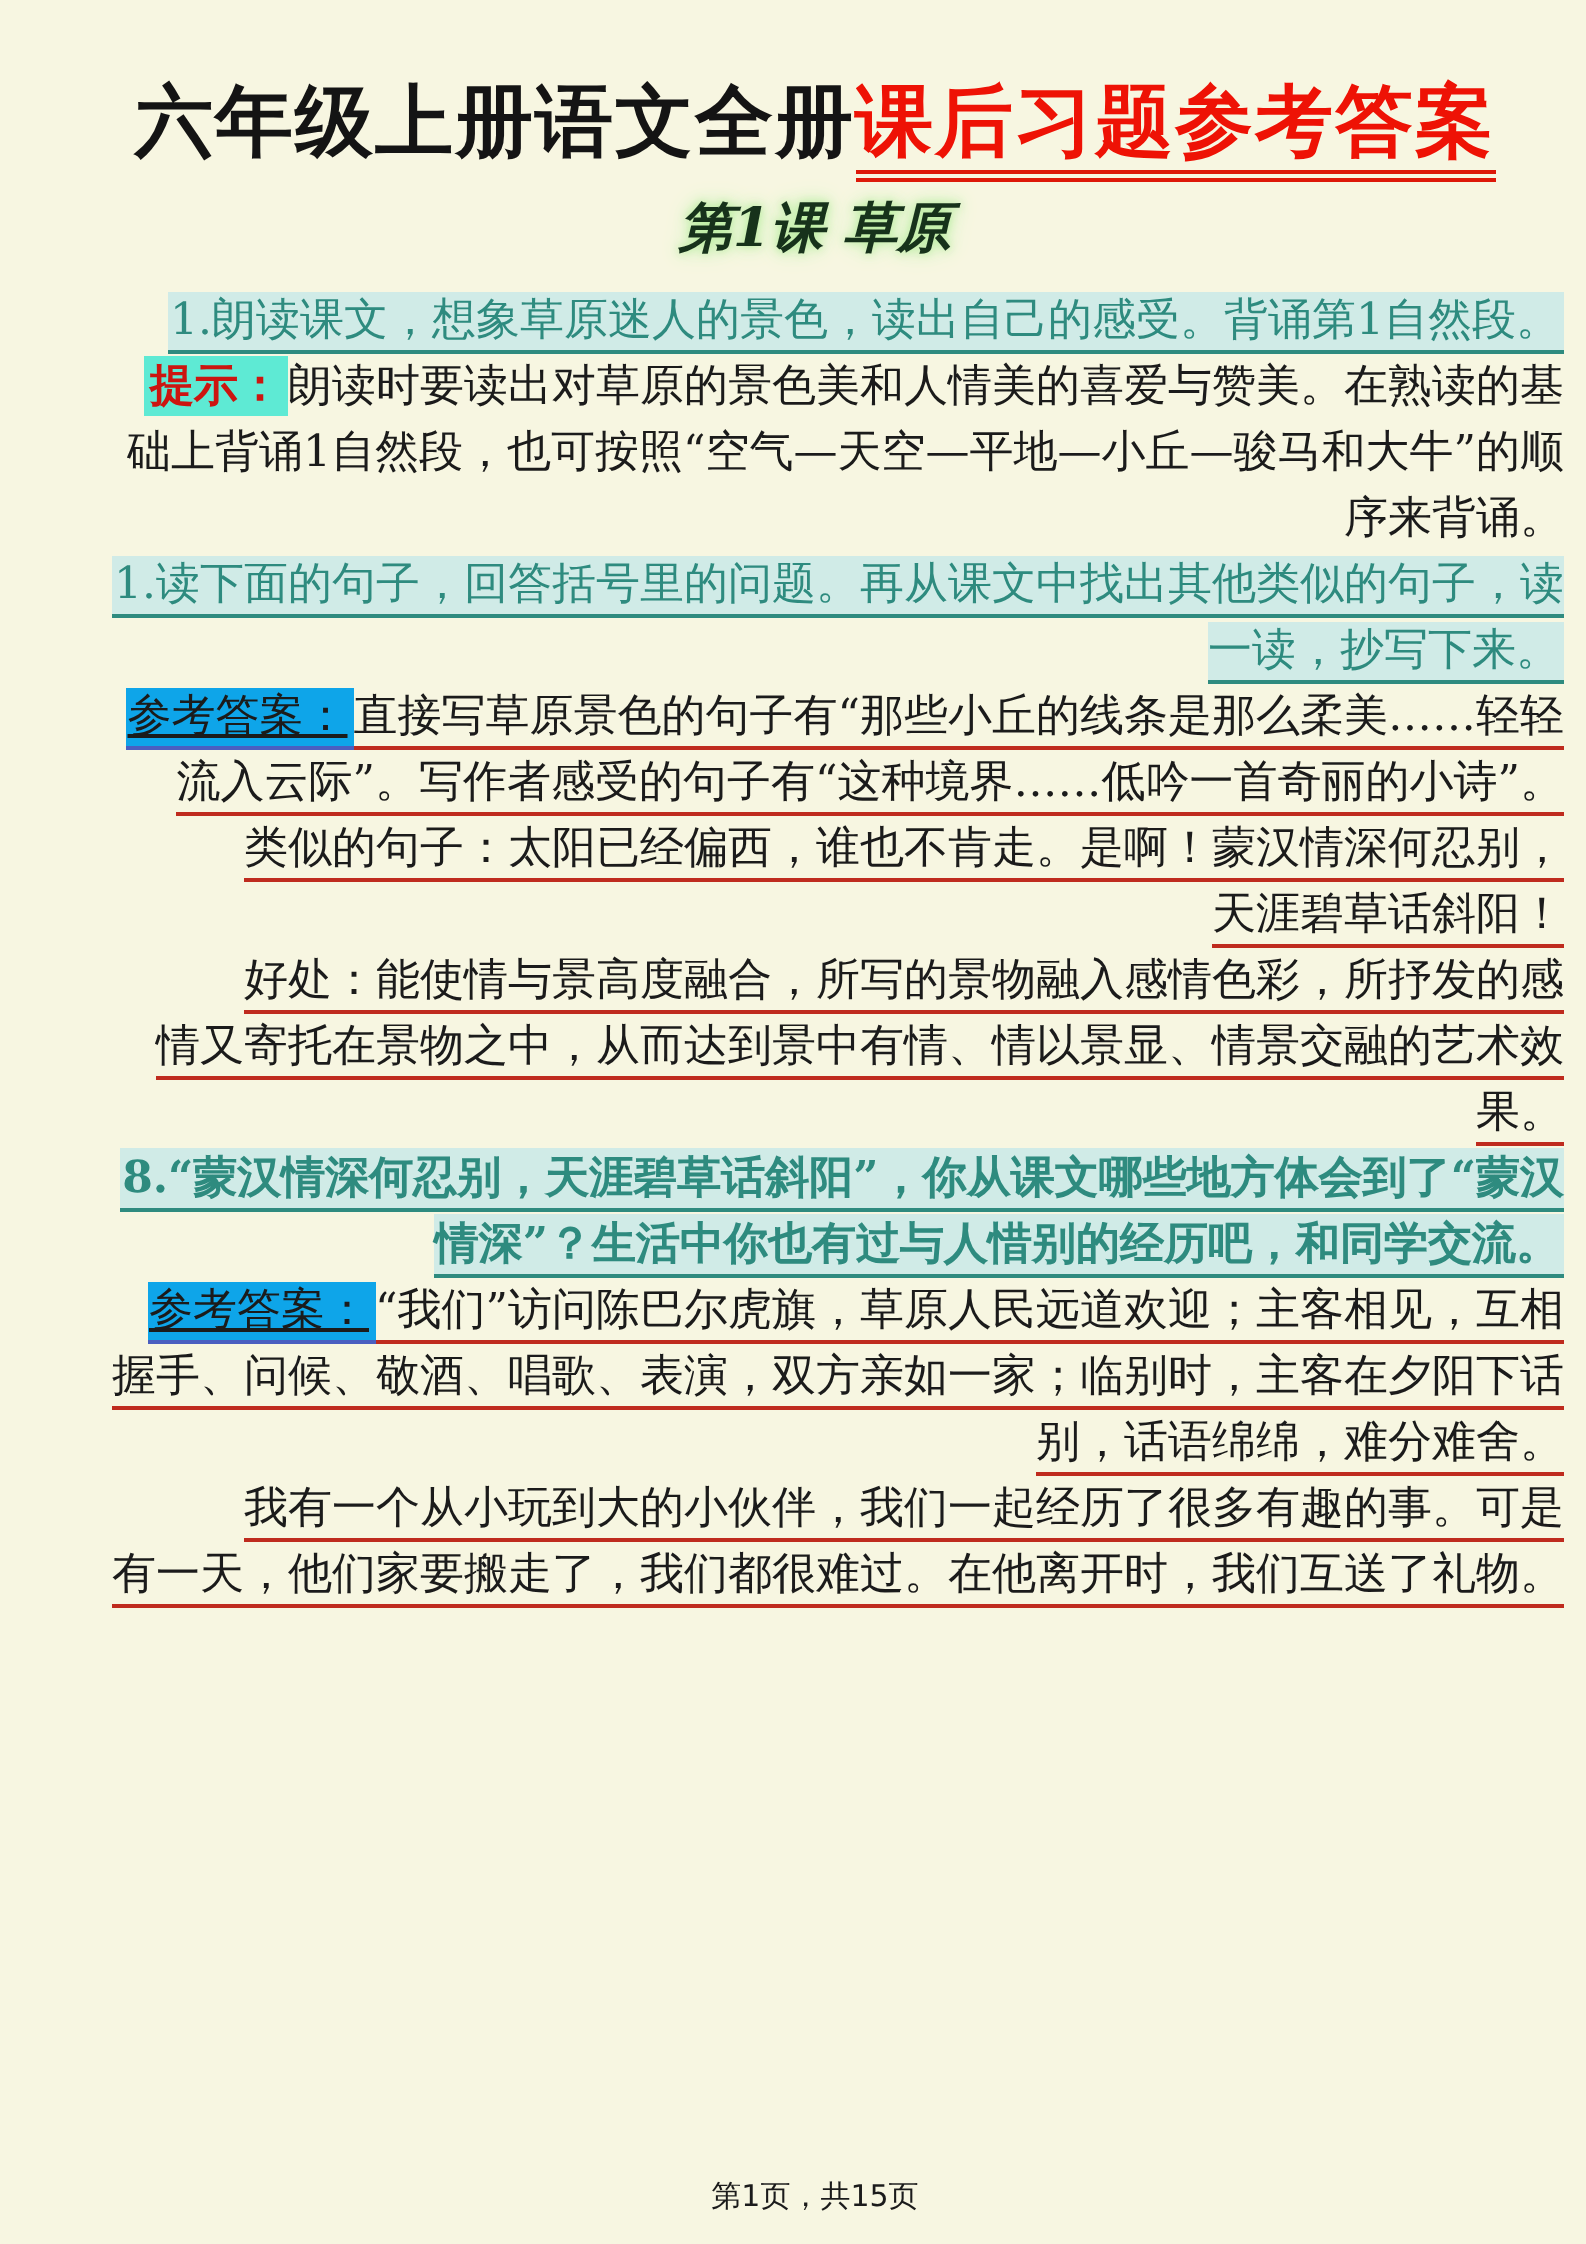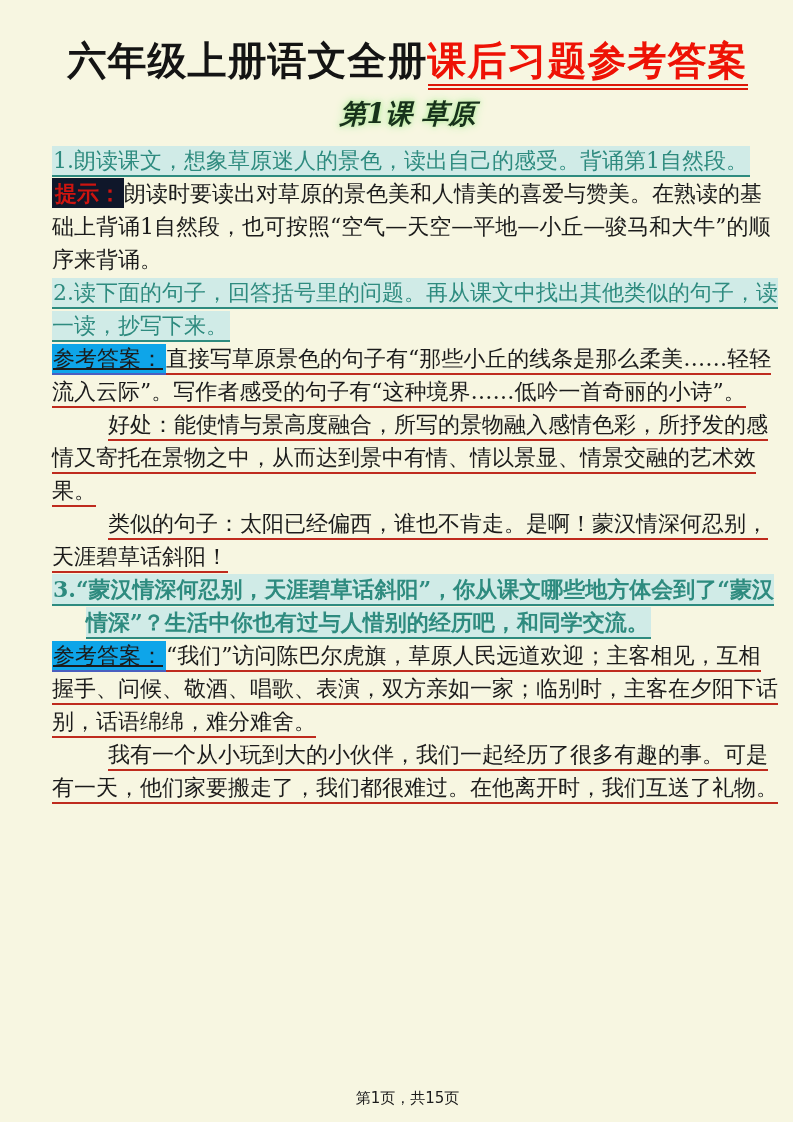--- a/index.html
+++ b/index.html
@@ -37,30 +37,30 @@
     color: #17321b;
     text-shadow: 0 0 4px #b9ec9f, 0 0 8px #ccf2b6, 0 0 12px #d9f5c8;
     font-style: italic;
   }
   .content {
     font-size: 22px;
     line-height: 33px;
     color: #1b1b1b;
     width: 730px;
   }
-  .content p { margin: 0; }
+  .content p { margin: 0; text-align: right; }
   .hl-cyan {
     background: #d0ebe7;
     color: #2e8b7f;
     border-bottom: 2px solid #2e8b7f;
     padding: 2px 2px 2px 1px;
   }
   .bold { font-weight: bold; }
   .hl-gray {
-    background: #0f172a;
+    background: #5eead4;
     color: #cc1510;
     font-weight: bold;
     padding: 2px 3px;
   }
   .hl-blue {
     background: #0ea5e9;
     color: #1b1b1b;
     border-bottom: 2px solid #4a5fc0;
     padding: 2px 3px 2px 1px;
     text-decoration: underline;
@@ -98,30 +98,30 @@
   <h1 class="title"><span>六年级上册语文全册</span><span class="title-red">课后习题参考答案</span></h1>
 
   <h2 class="lesson-title">第1课 草原</h2>
 
   <div class="content">
 
     <p><span class="hl-cyan">1.朗读课文，想象草原迷人的景色，读出自己的感受。背诵第1自然段。</span></p>
 
     <p><span class="hl-gray">提示：</span><span>朗读时要读出对草原的景色美和人情美的喜爱与赞美。在熟读的基础上背诵1自然段，也可按照“空气—天空—平地—小丘—骏马和大牛”的顺序来背诵。</span></p>
 
-    <p><span class="hl-cyan">2.读下面的句子，回答括号里的问题。再从课文中找出其他类似的句子，读一读，抄写下来。</span></p>
+    <p><span class="hl-cyan">1.读下面的句子，回答括号里的问题。再从课文中找出其他类似的句子，读一读，抄写下来。</span></p>
 
 
     <p><span class="hl-blue">参考答案：</span><span class="ul-red">直接写草原景色的句子有“那些小丘的线条是那么柔美……轻轻流入云际”。写作者感受的句子有“这种境界……低吟一首奇丽的小诗”。</span></p>
 
+    <p class="indent"><span class="ul-red">类似的句子：太阳已经偏西，谁也不肯走。是啊！蒙汉情深何忍别，天涯碧草话斜阳！</span></p>
+
     <p class="indent"><span class="ul-red">好处：能使情与景高度融合，所写的景物融入感情色彩，所抒发的感情又寄托在景物之中，从而达到景中有情、情以景显、情景交融的艺术效果。</span></p>
 
-    <p class="indent"><span class="ul-red">类似的句子：太阳已经偏西，谁也不肯走。是啊！蒙汉情深何忍别，天涯碧草话斜阳！</span></p>
-
-    <p class="hang"><span class="hl-cyan bold">3.“蒙汉情深何忍别，天涯碧草话斜阳”，你从课文哪些地方体会到了“蒙汉情深”？生活中你也有过与人惜别的经历吧，和同学交流。</span></p>
+    <p class="hang"><span class="hl-cyan bold">8.“蒙汉情深何忍别，天涯碧草话斜阳”，你从课文哪些地方体会到了“蒙汉情深”？生活中你也有过与人惜别的经历吧，和同学交流。</span></p>
 
     <p><span class="hl-blue">参考答案：</span><span class="ul-red">“我们”访问陈巴尔虎旗，草原人民远道欢迎；主客相见，互相握手、问候、敬酒、唱歌、表演，双方亲如一家；临别时，主客在夕阳下话别，话语绵绵，难分难舍。</span></p>
 
     <p class="indent"><span class="ul-red">我有一个从小玩到大的小伙伴，我们一起经历了很多有趣的事。可是有一天，他们家要搬走了，我们都很难过。在他离开时，我们互送了礼物。</span></p>
 
   </div>
 
   <div class="footer">第1页，共15页</div>
 
 </div>

